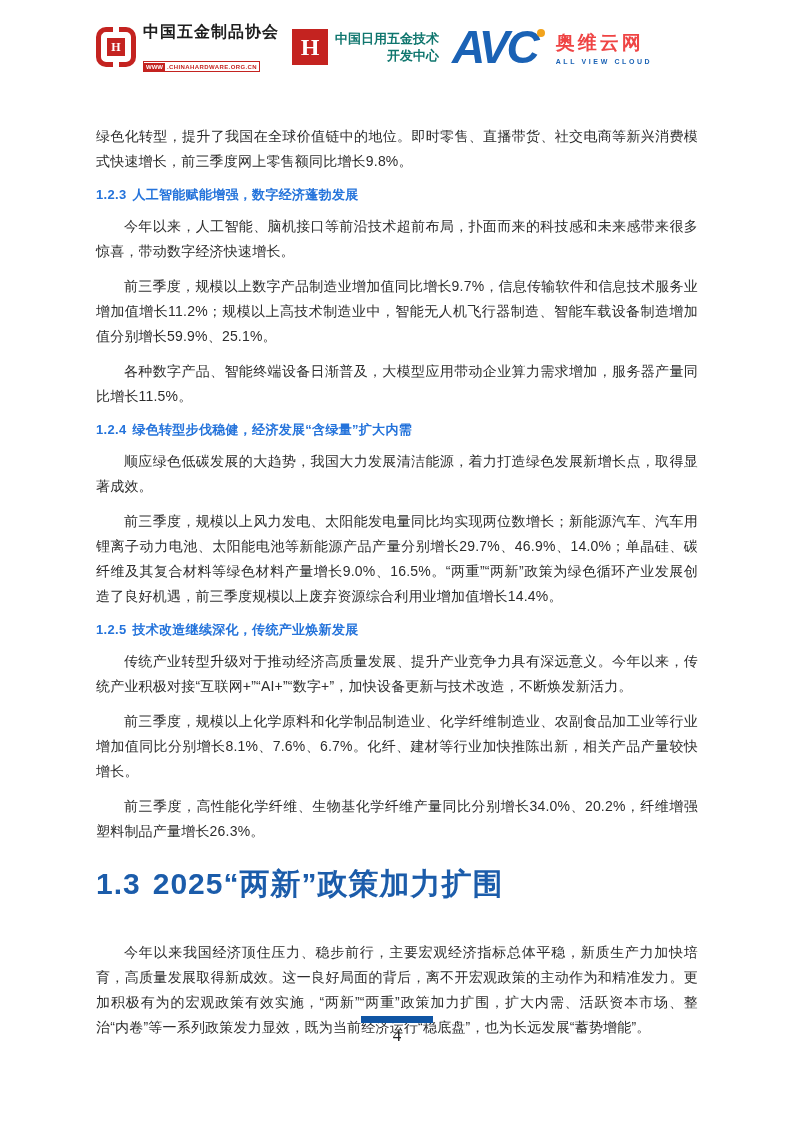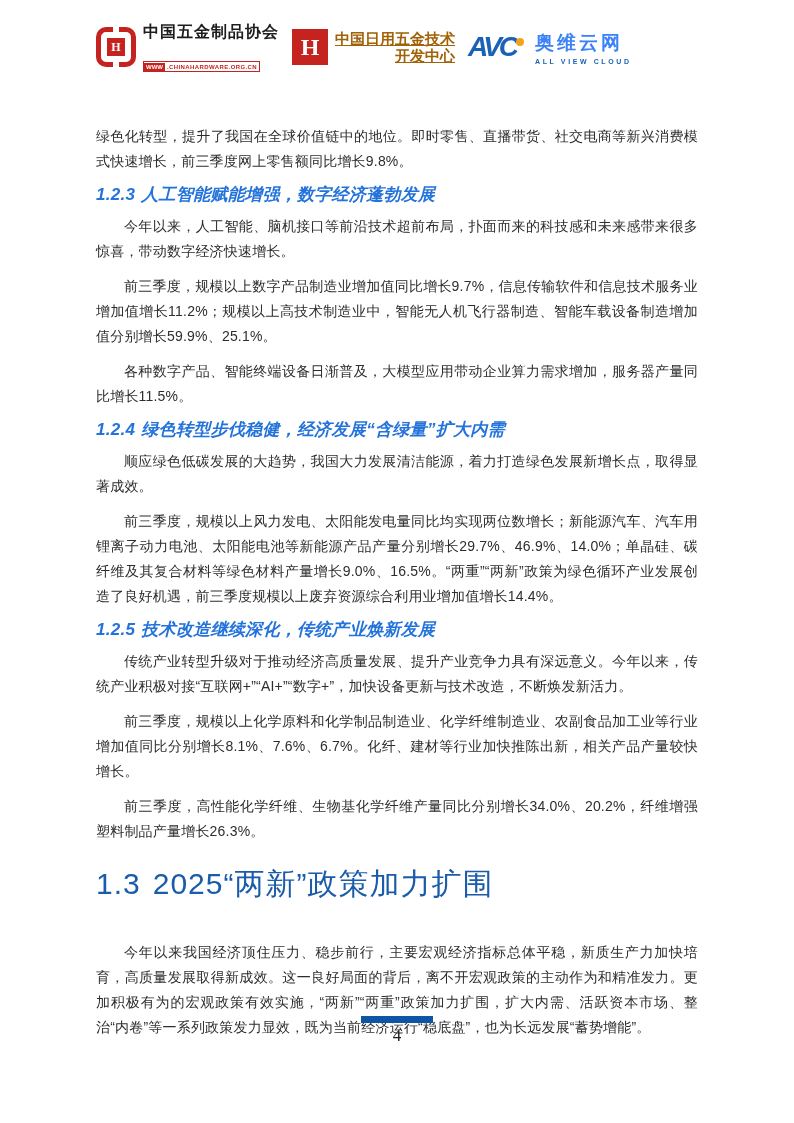--- a/index.html
+++ b/index.html
@@ -48,34 +48,34 @@
     padding: 1px 2px; line-height: 1;
   }
   .url-rest { color: #c42320; font-size: 6px; font-weight: bold; padding: 0 2px; letter-spacing: .4px; line-height: 1; }
 
   
   .logo2-mark {
     width: 36px; height: 36px; background: #c42320; color: #fff;
     font-family: "Liberation Serif", serif; font-weight: bold; font-size: 24px;
     display: flex; align-items: center; justify-content: center; flex: 0 0 36px;
   }
-  .logo2-text { font-size: 15px; font-weight: bold; color: #a16207; line-height: 17px; white-space: nowrap; text-decoration: underline; }
+  .logo2-text { font-size: 13px; font-weight: bold; color: #0f766e; line-height: 17px; white-space: nowrap; }
   .logo2-text .line2 { text-align: center; }
 
   
   .avc-mark {
     position: relative; color: #1a62b5; font-weight: bold; font-style: italic;
-    font-size: 28px; letter-spacing: -3px; line-height: 1; padding-right: 8px;
+    font-size: 46px; letter-spacing: -3px; line-height: 1; padding-right: 8px;
   }
   .avc-dot {
     position: absolute; right: 0px; top: 5px; width: 8px; height: 8px;
     border-radius: 50%; background: #f2a31c;
   }
   .avc-text { display: flex; flex-direction: column; gap: 2px; margin-left: 4px; }
-  .avc-name { color: #3b82f6; font-size: 19px; font-weight: bold; letter-spacing: 3px; white-space: nowrap; }
+  .avc-name { color: #ef4444; font-size: 19px; font-weight: bold; letter-spacing: 3px; white-space: nowrap; }
   .avc-tagline { color: #1a62b5; font-size: 7px; font-weight: bold; letter-spacing: 2.6px; white-space: nowrap; }
 
   
   .content {
     position: absolute;
     left: 96px;
     top: 124px;
     width: 602px;
     color: #2d2d2d;
   }
@@ -84,33 +84,32 @@
     line-height: 25px;
     text-align: justify;
     text-indent: 2em;
     margin-bottom: 10px;
     letter-spacing: 0.2px;
   }
   .para.no-indent { text-indent: 0; }
 
   .sec-heading {
     color: #2473db;
-    font-size: 17px;
+    font-size: 13px;
     font-weight: bold;
     line-height: 22px;
     margin: 8px 0 8px 0;
     letter-spacing: 0.3px;
-    font-style: italic;
   }
   .sec-heading .sec-id { margin-right: 6px; }
 
   .chapter-heading {
     color: #1b5caa;
     font-size: 30px;
-    font-weight: normal;
+    font-weight: bold;
     line-height: 40px;
     margin: 20px 0 36px 0;
     letter-spacing: 1px;
   }
   .chapter-heading .chapter-no { margin-right: 12px; }
 
   
   .footer-bar {
     position: absolute;
     top: 1016px;

